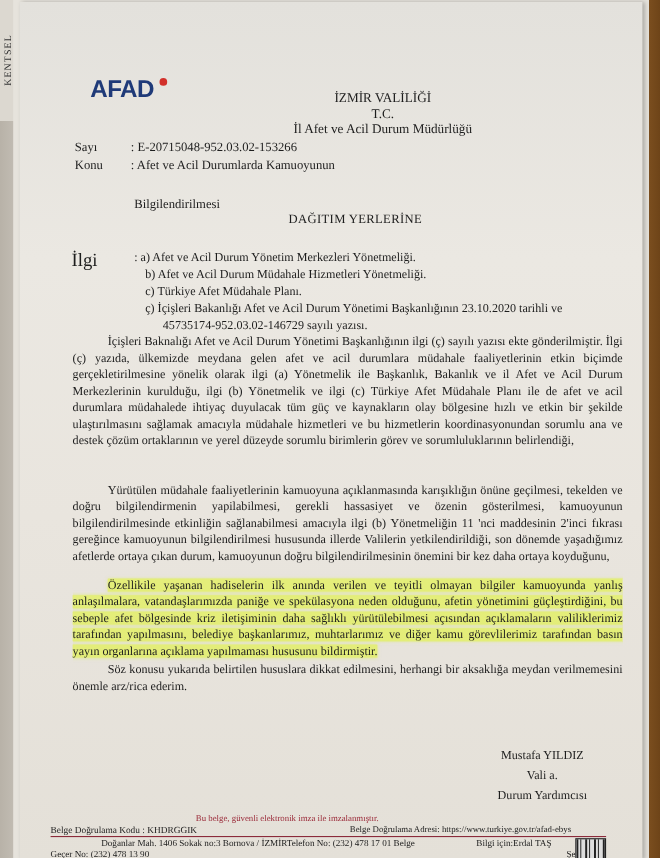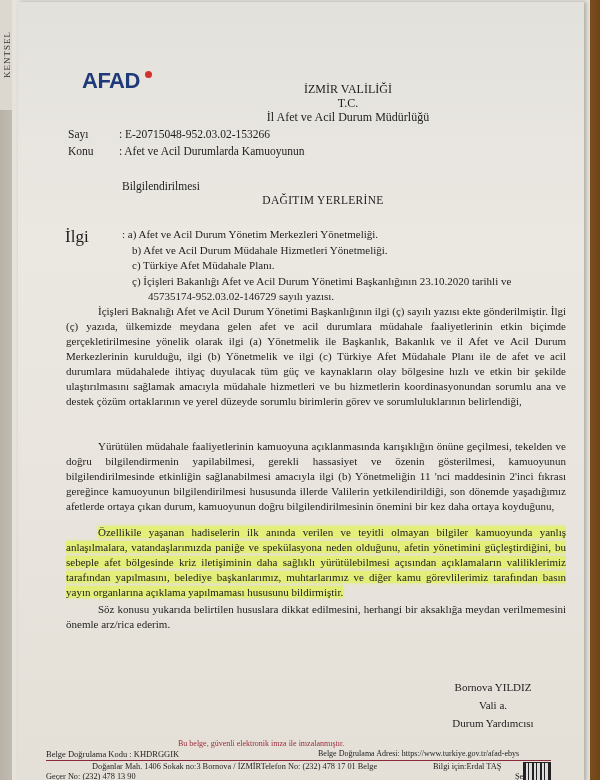--- a/index.html
+++ b/index.html
@@ -125,21 +125,21 @@
       <span class="indent"></span><span>Yürütülen müdahale faaliyetlerinin kamuoyuna açıklanmasında karışıklığın önüne geçilmesi, tekelden ve doğru bilgilendirmenin yapilabilmesi, gerekli hassasiyet ve özenin gösterilmesi, kamuoyunun bilgilendirilmesinde etkinliğin sağlanabilmesi amacıyla ilgi (b) Yönetmeliğin 11 'nci maddesinin 2'inci fıkrası gereğince kamuoyunun bilgilendirilmesi hususunda illerde Valilerin yetkilendirildiği, son dönemde yaşadığımız afetlerde ortaya çıkan durum, kamuoyunun doğru bilgilendirilmesinin önemini bir kez daha ortaya koyduğunu,</span>
     </div>
     <div class="para" style="top:523px">
       <span class="indent"></span><span class="hl">Özellikile yaşanan hadiselerin ilk anında verilen ve teyitli olmayan bilgiler kamuoyunda yanlış anlaşılmalara, vatandaşlarımızda paniğe ve spekülasyona neden olduğunu, afetin yönetimini güçleştirdiğini, bu sebeple afet bölgesinde kriz iletişiminin daha sağlıklı yürütülebilmesi açısından açıklamaların valiliklerimiz tarafından yapılmasını, belediye başkanlarımız, muhtarlarımız ve diğer kamu görevlilerimiz tarafından basın yayın organlarına açıklama yapılmaması hususunu bildirmiştir.</span>
     </div>
     <div class="para" style="top:600px">
       <span class="indent"></span><span>Söz konusu yukarıda belirtilen hususlara dikkat edilmesini, herhangi bir aksaklığa meydan verilmemesini önemle arz/rica ederim.</span>
     </div>
 
     <div class="sig">
-      <div>Bornova YILDIZ</div>
+      <div>Mustafa YILDIZ</div>
       <div>Vali a.</div>
       <div>Durum Yardımcısı</div>
     </div>
 
     <div class="esign">Bu belge, güvenli elektronik imza ile imzalanmıştır.</div>
     <div class="foot1">Belge Doğrulama Kodu : KHDRGGIK</div>
     <div class="foot1r">Belge Doğrulama Adresi: https://www.turkiye.gov.tr/afad-ebys</div>
     <div class="foot-line"></div>
     <div class="foot2">Doğanlar Mah. 1406 Sokak no:3 Bornova / İZMİRTelefon No: (232) 478 17 01 Belge</div>
     <div class="foot3">Geçer No: (232) 478 13 90</div>

